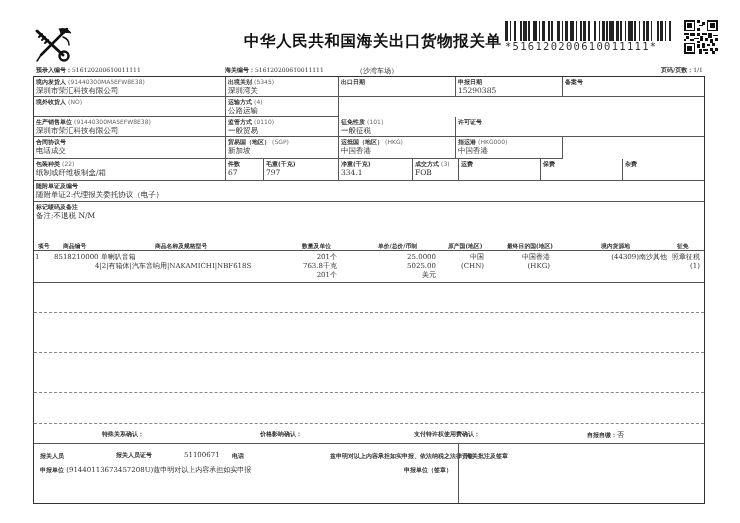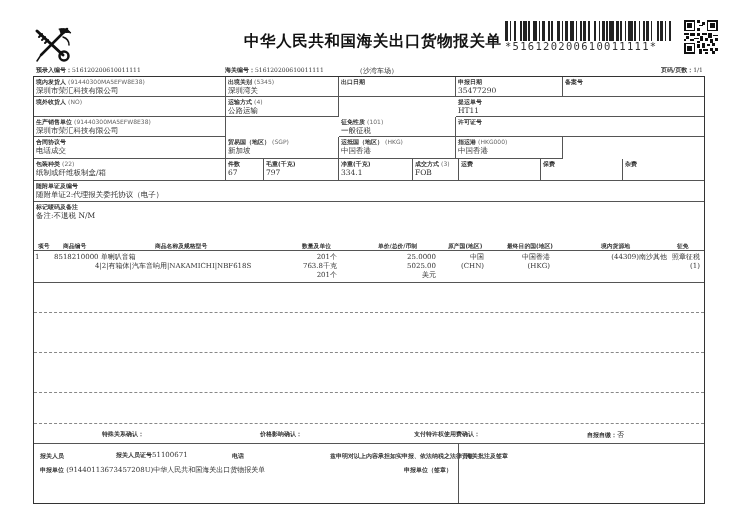--- a/index.html
+++ b/index.html
@@ -200,42 +200,42 @@
   <div class="cell" style="left:192px;top:0;width:113px;height:20px;">
     <div class="lbl"><span>出境关别</span> <span class="code">(5345)</span></div>
     <div class="val">深圳湾关</div>
   </div>
   <div class="cell" style="left:305px;top:0;width:117px;height:20px;">
     <div class="lbl">出口日期</div>
     <div class="val"></div>
   </div>
   <div class="cell" style="left:422px;top:0;width:107px;height:20px;">
     <div class="lbl">申报日期</div>
-    <div class="val">35477290</div>
+    <div class="val">15290385</div>
   </div>
   <div class="cell nr" style="left:529px;top:0;width:141px;height:20px;">
     <div class="lbl">备案号</div>
     <div class="val"></div>
   </div>
 
   <div class="cell" style="left:0;top:20px;width:192px;height:20px;">
     <div class="lbl"><span>境外收货人</span> <span class="code">(NO)</span></div>
   </div>
   <div class="cell" style="left:192px;top:20px;width:113px;height:20px;">
     <div class="lbl"><span>运输方式</span> <span class="code">(4)</span></div>
     <div class="val">公路运输</div>
   </div>
-  <div class="cell nr" style="left:422px;top:20px;width:248px;height:20px;">
-    <div class="lbl">提运单号</div>
-    <div class="val">HT11</div>
-  </div>
 
   <div class="cell" style="left:0;top:40px;width:192px;height:20px;">
     <div class="lbl"><span>生产销售单位</span> <span class="code">(91440300MA5EFW8E38)</span></div>
     <div class="val">深圳市荣汇科技有限公司</div>
+  </div>
+  <div class="cell" style="left:192px;top:40px;width:113px;height:20px;">
+    <div class="lbl"><span>监管方式</span> <span class="code">(0110)</span></div>
+    <div class="val">一般贸易</div>
   </div>
   <div class="cell" style="left:305px;top:40px;width:117px;height:20px;">
     <div class="lbl"><span>征免性质</span> <span class="code">(101)</span></div>
     <div class="val">一般征税</div>
   </div>
   <div class="cell nr" style="left:422px;top:40px;width:248px;height:20px;">
     <div class="lbl">许可证号</div>
     <div class="val"></div>
   </div>
 
@@ -338,25 +338,25 @@
   <div class="confirm">
     <span style="left:68px;">特殊关系确认：</span>
     <span style="left:226px;">价格影响确认：</span>
     <span style="left:380px;">支付特许权使用费确认：</span>
     <span style="left:553px;"><span style="position:static;">自报自缴：</span><span class="v" style="position:static;">否</span></span>
   </div>
 
   <div class="footer">
     <span class="b" style="left:6px;top:8px;">报关人员</span>
     <span style="left:82px;top:7px;">
-      <span class="b" style="position:static;">报关人员证号</span><span class="n" style="position:static;">51100671</span>
+      <span class="b" style="position:static;">报关人员证号</span><span class="n" style="position:static;padding-left:32px;">51100671</span>
     </span>
     <span class="b" style="left:198px;top:8px;">电话</span>
     <span class="b" style="left:296px;top:8px;">兹申明对以上内容承担如实申报、依法纳税之法律责任</span>
     <span style="left:6px;top:21px;">
       <span class="b" style="position:static;">申报单位</span>
-      <span class="n" style="position:static;">(91440113673457208U)中华人民共和国海关出口货物报关单</span>
+      <span class="n" style="position:static;">(91440113673457208U)兹申明对以上内容承担如实申报</span>
     </span>
     <span class="b" style="left:370px;top:22px;">申报单位（签章）</span>
     <div class="divider"></div>
     <span class="b" style="left:432px;top:8px;">海关批注及签章</span>
   </div>
 </div>
 
 </body></html>

